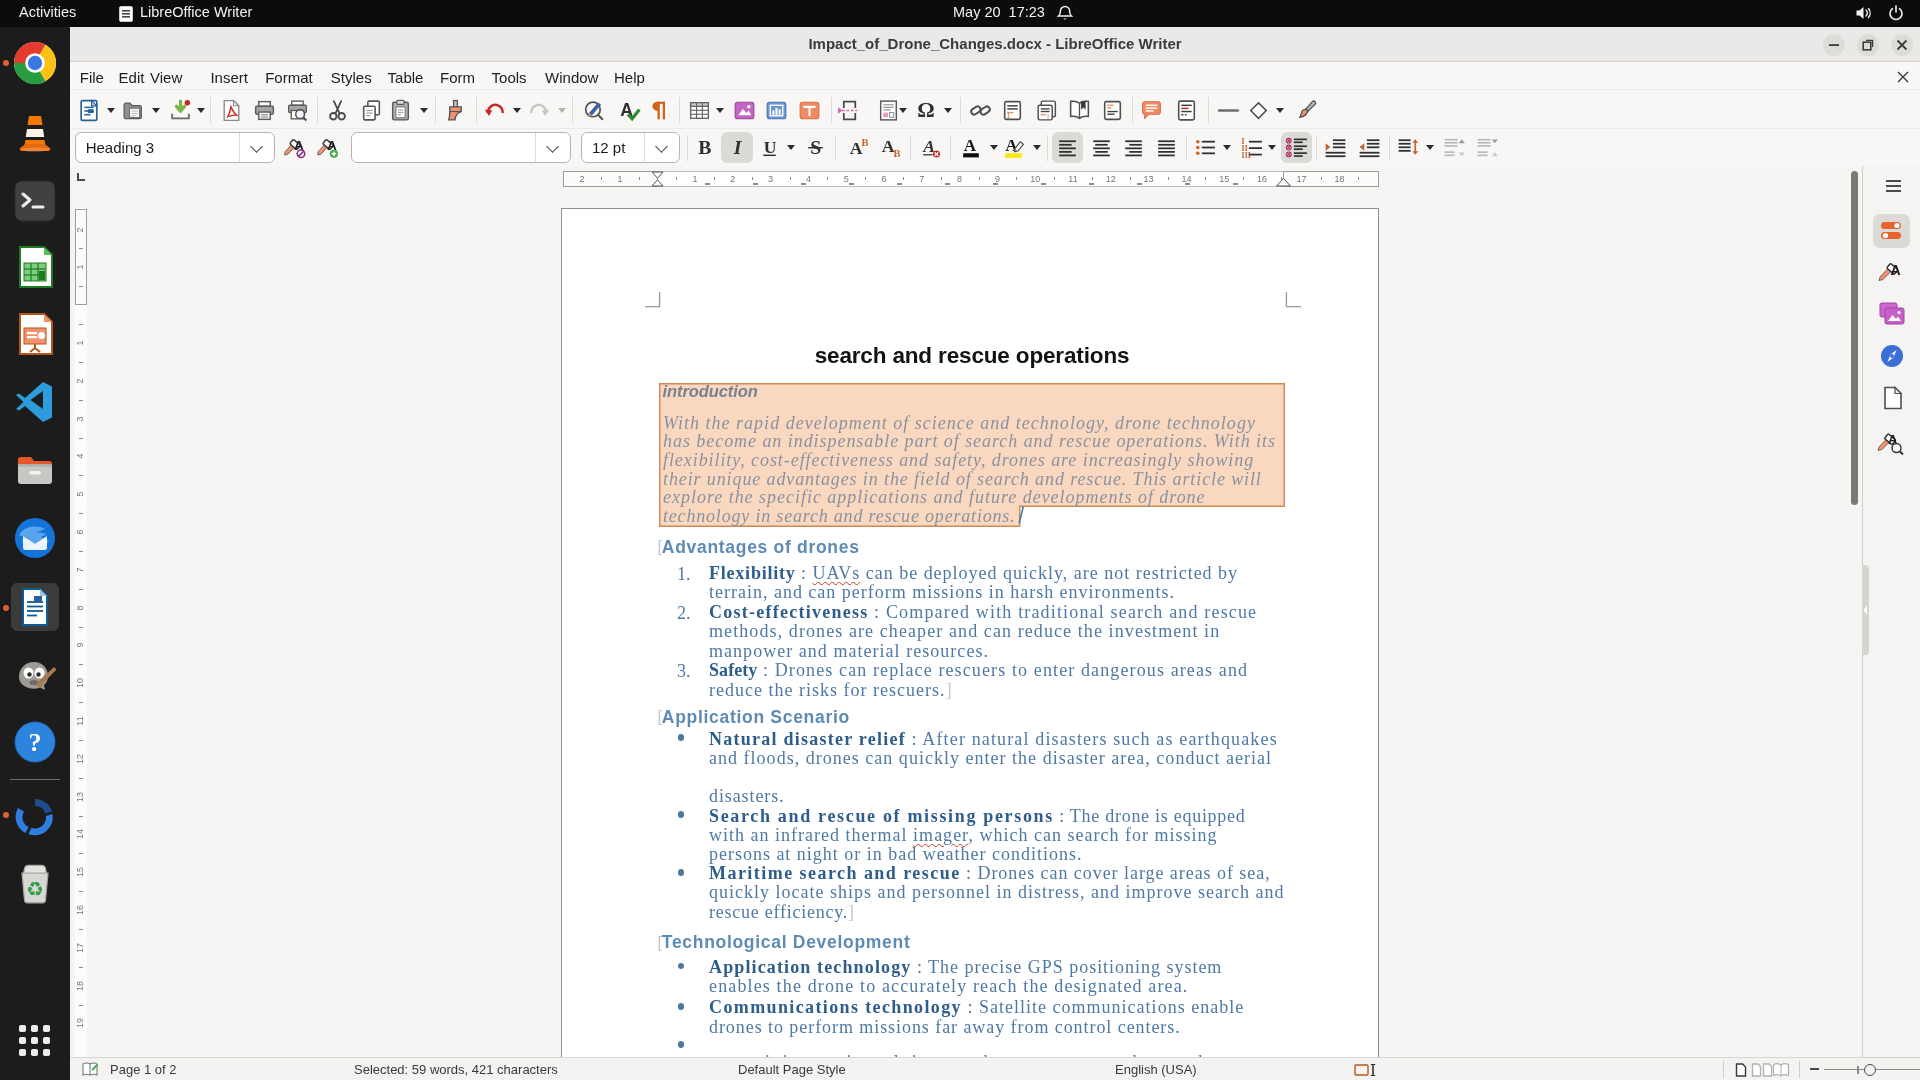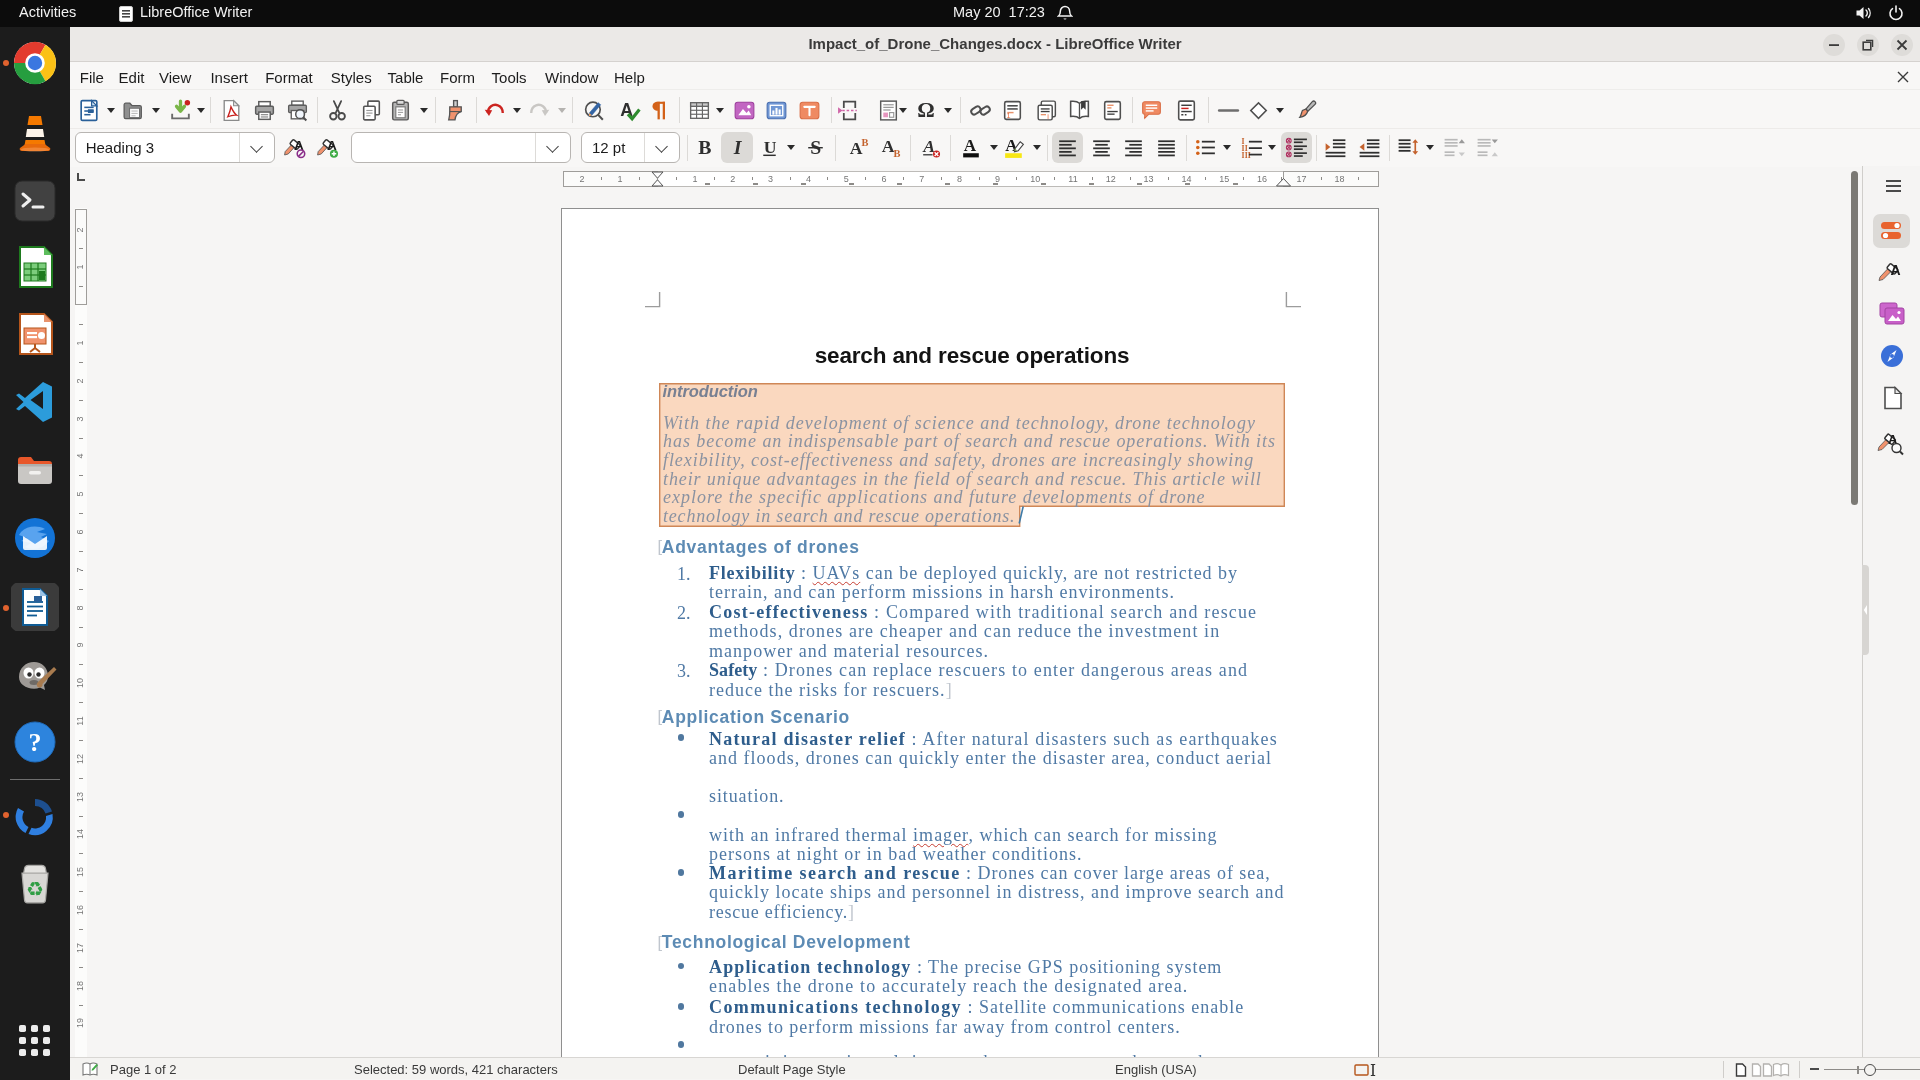--- a/index.html
+++ b/index.html
@@ -199,21 +199,21 @@
         <path d="M9 6.4 h6.6 v6.6" fill="none" stroke="#3b3b3b" stroke-width="1.3"></path>
       </svg></div>
   <div class="wbtn" style="left:1820.5px"><svg width="22" height="22" viewBox="0 0 22 22">
         <path d="M6.5 6.5 L15.5 15.5 M15.5 6.5 L6.5 15.5" stroke="#3b3b3b" stroke-width="1.8"></path>
       </svg></div>
 </div>
 
 <div class="a" id="menubar">
   <div class="mi" style="left:9.8px">File</div>
   <div class="mi" style="left:48.6px">Edit</div>
-  <div class="mi" style="left:89px">View</div>
+  <div class="mi" style="left:80px">View</div>
   <div class="mi" style="left:140.4px">Insert</div>
   <div class="mi" style="left:195.2px">Format</div>
   <div class="mi" style="left:260.8px">Styles</div>
   <div class="mi" style="left:317.6px">Table</div>
   <div class="mi" style="left:370.1px">Form</div>
   <div class="mi" style="left:421.6px">Tools</div>
   <div class="mi" style="left:475.1px">Window</div>
   <div class="mi" style="left:544px">Help</div>
   <svg class="a" style="left:1826px;top:8px" width="14" height="14" viewBox="0 0 14 14">
       <path d="M2 2 L12 12 M12 2 L2 12" stroke="#3a3a3a" stroke-width="1.4"></path>
@@ -821,22 +821,23 @@
     <div class="ln" style="letter-spacing:1.034px;left:709px;top:639.5px">manpower and material resources.</div>
     <div class="num" style="left:677px;top:659.2px">3.</div>
     <div class="ln" style="letter-spacing:1.118px;left:709px;top:659.2px"><b style="letter-spacing:0.067px">Safety</b> : Drones can replace rescuers to enter dangerous areas and</div>
     <div class="ln" style="letter-spacing:1.007px;left:709px;top:678.5px">reduce the risks for rescuers.<span class="mk2">]</span></div>
 
     <div class="mark" style="left:657.5px;top:707.1px;font-family:'Liberation Sans',sans-serif">[</div>
     <div class="hd" style="left:661.8px;top:706.8px">Application Scenario</div>
     <div class="bu" style="left:677.5px;top:734.4px"></div>
     <div class="ln" style="letter-spacing:1.141px;left:709px;top:727.7px"><b style="letter-spacing:1.243px">Natural disaster relief</b> : After natural disasters such as earthquakes</div>
     <div class="ln" style="letter-spacing:1.018px;left:709px;top:746.5px">and floods, drones can quickly enter the disaster area, conduct aerial</div>
-    <div class="ln" style="letter-spacing:0.900px;left:709px;top:785px">situation.</div>
+    <div class="ln" style="letter-spacing:0.900px;left:709px;top:785px">disasters.</div>
     <div class="bu" style="left:677.5px;top:811.4px"></div>
+    <div class="ln" style="letter-spacing:0.725px;left:709px;top:804.7px"><b style="letter-spacing:1.670px">Search and rescue of missing persons</b> : The drone is equipped</div>
     <div class="ln" style="letter-spacing:1.007px;left:709px;top:823.9px">with an infrared thermal <span class="sq">imager</span>, which can search for missing</div>
     <div class="ln" style="letter-spacing:0.988px;left:709px;top:842.7px">persons at night or in bad weather conditions.</div>
     <div class="bu" style="left:677.5px;top:869.1px"></div>
     <div class="ln" style="letter-spacing:0.948px;left:709px;top:862.4px"><b style="letter-spacing:1.454px">Maritime search and rescue</b> : Drones can cover large areas of sea,</div>
     <div class="ln" style="letter-spacing:1.002px;left:709px;top:881.2px">quickly locate ships and personnel in distress, and improve search and</div>
     <div class="ln" style="letter-spacing:0.760px;left:709px;top:900.9px">rescue efficiency.<span class="mk2">]</span></div>
 
     <div class="mark" style="left:657.5px;top:932.5px;font-family:'Liberation Sans',sans-serif">[</div>
     <div class="hd" style="left:661.8px;top:932.2px">Technological Development</div>
     <div class="bu" style="left:677.5px;top:962.9px"></div>

